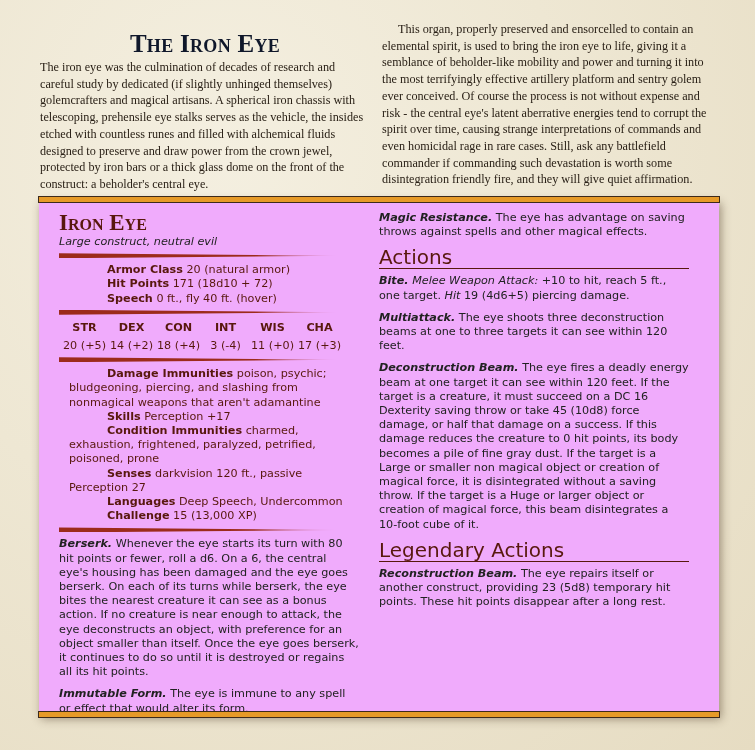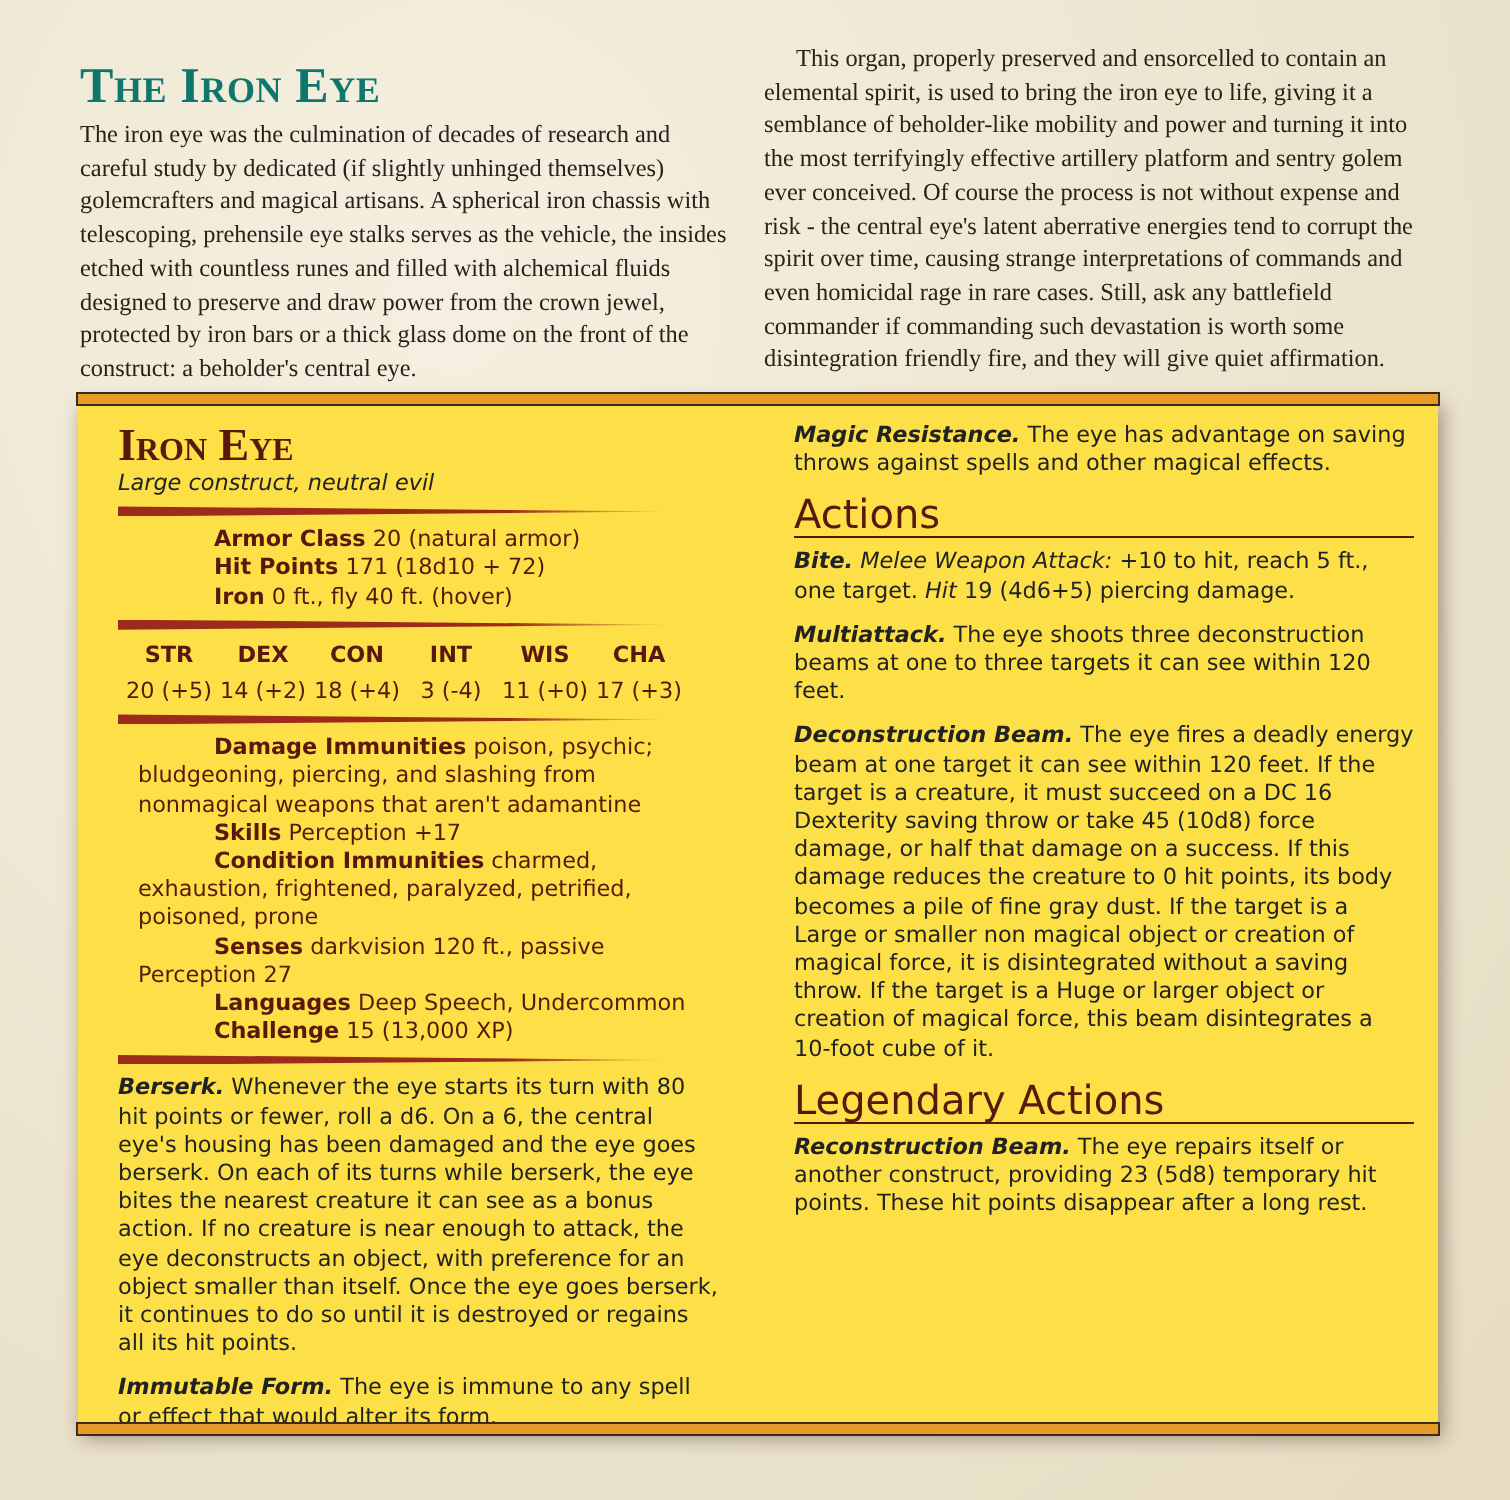--- a/index.html
+++ b/index.html
@@ -9,44 +9,44 @@
     font-family: "Liberation Serif", serif;
     color:#2b2118;
   }
   .intro-col {
     position:absolute; top:0; width:330px;
     font-family:"Liberation Serif", serif; font-size:12.2px; line-height:16.7px; color:#2a2117;
   }
   .intro-left { left:40px; top:30px; }
   .intro-right { left:382px; top:21px; width:325px; }
   .intro-title {
-    font-family:"Liberation Serif", serif; color:#0f766e; font-weight:bold;
-    font-size:25px; font-variant:small-caps; letter-spacing:0.3px; margin:0 0 1px 0; line-height:28px;
+    font-family:"Liberation Serif", serif; color:#0f172a; font-weight:bold;
+    font-size:25px; font-variant:small-caps; letter-spacing:0.3px; margin:0 0 1px 0; line-height:28px;text-align:center;
   }
   .intro-p { margin:0; }
   .intro-right .intro-p { text-indent:16px; }
 
   .statblock {
     position:absolute; left:39px; top:199px; width:680px; height:516px;
-    background:#fde047;
+    background:#f0abfc;
     box-shadow: 2px 4px 9px rgba(60,40,20,0.45);
   }
   .sb-bar {
     position:absolute; left:-1px; right:-1px; height:5px; background:#e69a28;
     border:1px solid #3d2a1a;
   }
   .sb-bar.top { top:-3px; }
   .sb-bar.bottom { bottom:-3px; }
   .sb-inner {
     position:absolute; top:12px; left:20px; right:20px; bottom:10px;
     font-family:"DejaVu Sans", sans-serif; font-size:11.2px; line-height:14.2px; color:#222;
   }
   .sb-col { position:absolute; top:0; width:300px; }
   .sb-col.left { left:0; }
-  .sb-col.right { left:338px; width:310px; }
+  .sb-col.right { left:320px; width:310px; }
   .sb-name {
     font-family:"Liberation Serif", serif; font-variant:small-caps; font-weight:bold;
     color:#58180d; font-size:23px; line-height:24px; margin:0;
   }
   .sb-type { font-style:italic; font-size:11.2px; margin:0 0 3px 0; }
   .taper {
     height:5px; width:280px; margin:4px 0 5px 0;
     background: linear-gradient(90deg, #9c2b1b 0%, #9c2b1b 70%, rgba(156,43,27,0) 100%);
     clip-path: polygon(0 0, 100% 50%, 0 100%);
   }
@@ -81,21 +81,21 @@
 <div class="statblock">
   <div class="sb-bar top"></div>
   <div class="sb-inner">
     <div class="sb-col left">
       <h2 class="sb-name">Iron Eye</h2>
       <p class="sb-type">Large construct, neutral evil</p>
       <div class="taper"></div>
 
       <p class="prop"><span class="pl">Armor Class</span> <span class="pv">20 (natural armor)</span></p>
       <p class="prop"><span class="pl">Hit Points</span> <span class="pv">171 (18d10 + 72)</span></p>
-      <p class="prop"><span class="pl">Iron</span> <span class="pv">0 ft., fly 40 ft. (hover)</span></p>
+      <p class="prop"><span class="pl">Speech</span> <span class="pv">0 ft., fly 40 ft. (hover)</span></p>
 
       <div class="taper"></div>
 
       <div class="abilities">
         <div class="ab">
             <span class="an">STR</span>
             <span class="av">20 (+5)</span>
           </div>
         <div class="ab">
             <span class="an">DEX</span>

